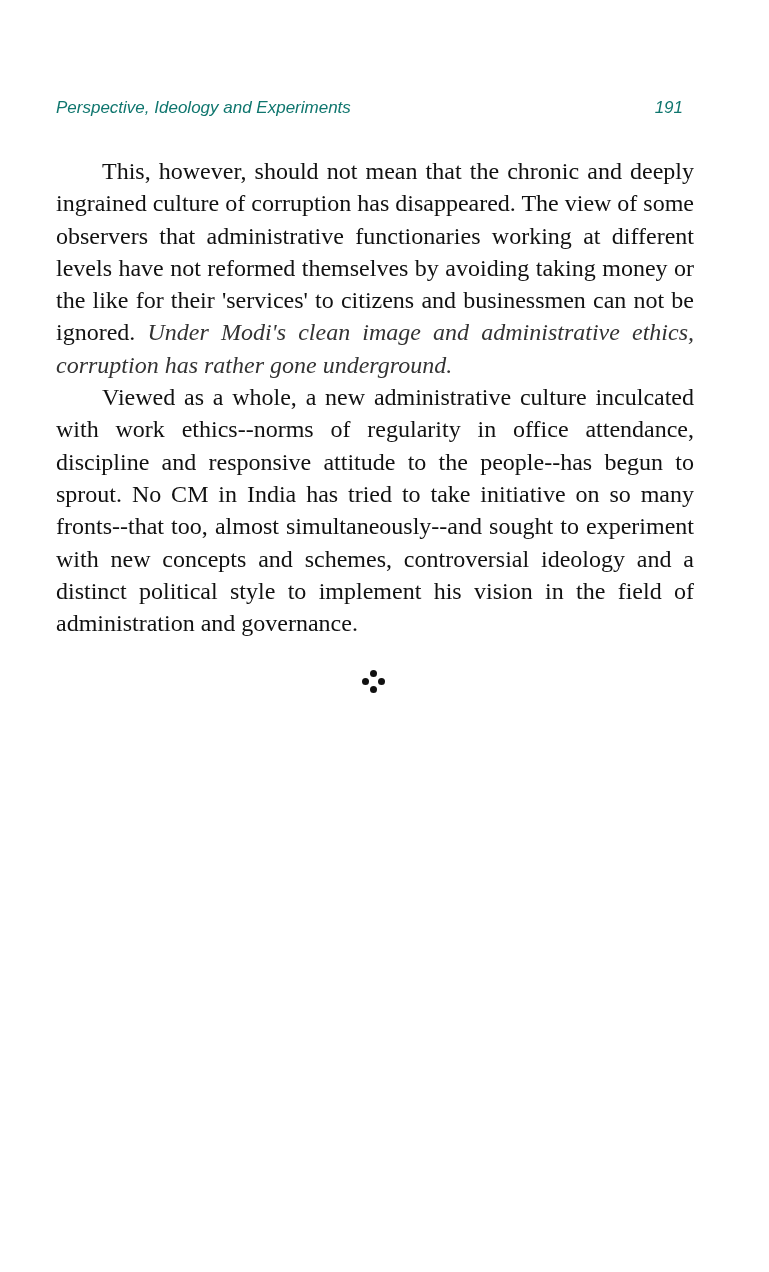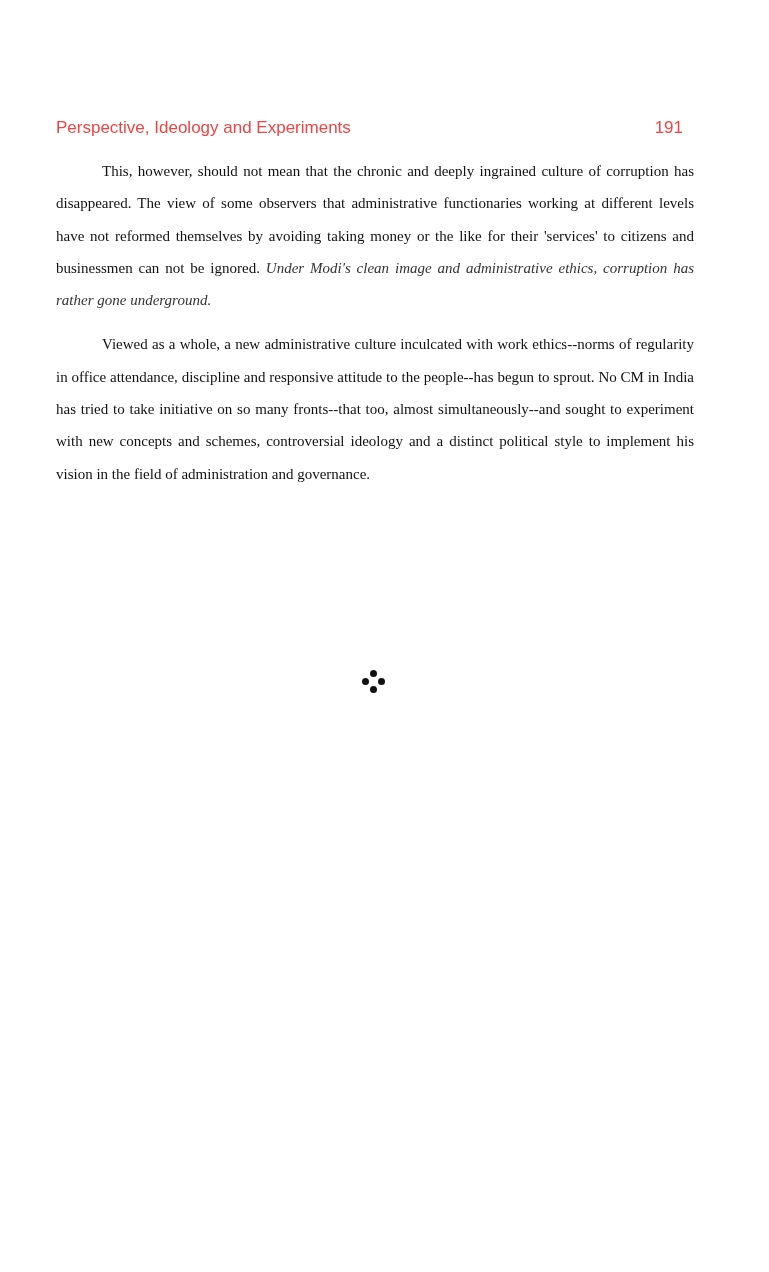--- a/index.html
+++ b/index.html
@@ -1,24 +1,24 @@
 <!DOCTYPE html>
 <html><head>
   <meta charset="utf-8">
   <style>
     html, body { margin: 0; padding: 0; background: #ffffff; }
     body { width: 769px; height: 1272px; position: relative; overflow: hidden; color: #1a1a1a; }
     .page { position: absolute; left: 56px; top: 0; width: 638px; }
-    .running-head { position: absolute; top: 118px; left: 0; width: 638px; display: flex; justify-content: space-between;
-      font-family: "Liberation Sans", sans-serif; font-size: 17px; color: #ef4444; }
+    .running-head { position: absolute; top: 98px; left: 0; width: 638px; display: flex; justify-content: space-between;
+      font-family: "Liberation Sans", sans-serif; font-size: 17px; color: #0f766e; font-style: italic; }
     .running-head .num { margin-right: 11px; }
     .body-text { position: absolute; top: 155px; left: 0; width: 638px;
-      font-family: "Liberation Serif", serif; font-size: 15px; line-height: 32.3px; color: #111; }
+      font-family: "Liberation Serif", serif; font-size: 24px; line-height: 32.3px; color: #111; }
     .body-text p { margin: 0; text-align: justify; text-indent: 46px; }
-    .body-text p + p { margin-top: 12px; }
+    .body-text p + p { margin-top: 0; }
     .body-text em { font-style: italic; color: #333; }
     .ornament { position: absolute; top: 670px; left: 306px; width: 24px; height: 24px; }
     .ornament span { position: absolute; width: 7px; height: 7px; border-radius: 50%; background: #111; }
   </style>
 </head>
 <body>
 
 <div class="page">
   <div class="running-head">
     <span>Perspective, Ideology and Experiments</span>

